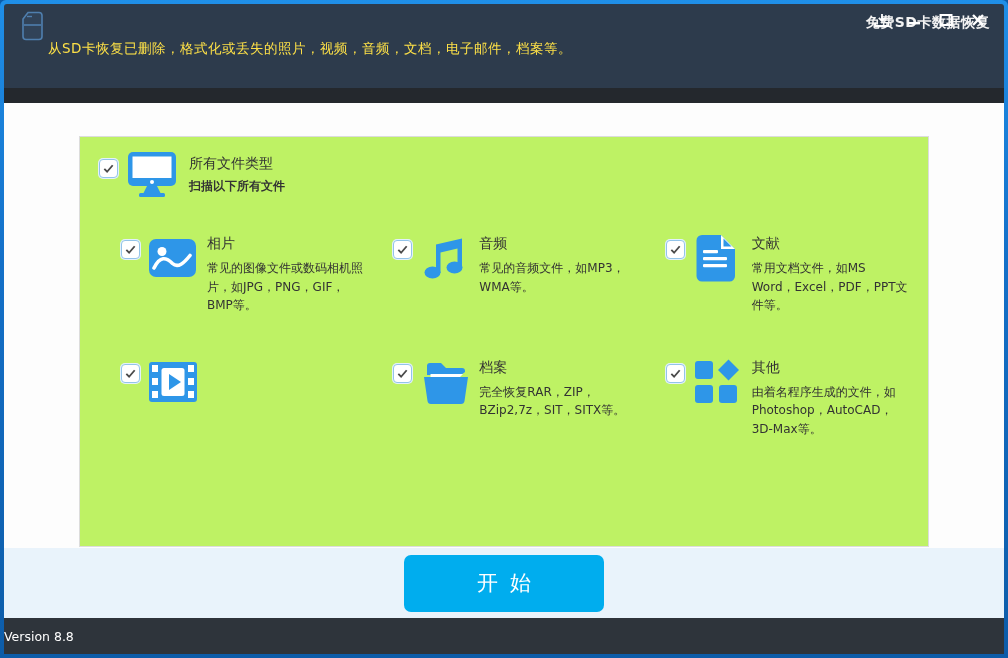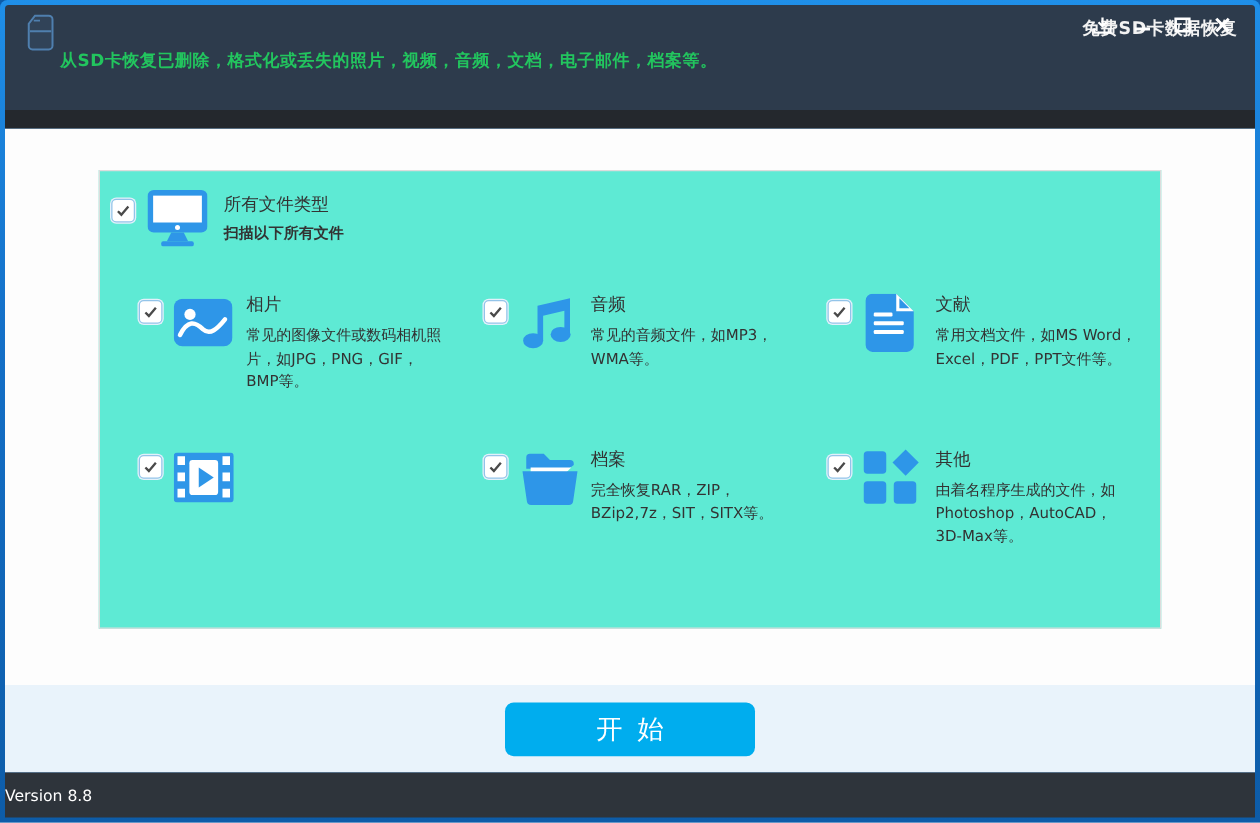--- a/index.html
+++ b/index.html
@@ -25,21 +25,21 @@
     flex: 0 0 auto;
   }
   .app-icon { position: absolute; left: 16px; top: 7px; width: 26px; height: 30px; }
   .titles { margin-left: 28px; }
   .window-title {
     color: #f2f2f2; font-size: 14px; font-weight: bold; letter-spacing: 0.5px;
     padding-top: 2px;
     text-align: right;
   }
   .window-subtitle {
-    color: #22c55e; font-size: 13.5px; margin-top: 8px; letter-spacing: 0.5px; font-weight: bold;
+    color: #fde047; font-size: 13.5px; margin-top: 8px; letter-spacing: 0.5px;
   }
   .win-controls {
     position: absolute; right: 14px; top: 6px;
     display: flex; gap: 8px;
   }
   .win-btn {
     width: 24px; height: 20px;
     display: flex; align-items: center; justify-content: center;
     cursor: pointer;
   }
@@ -48,24 +48,24 @@
   .dark-strip { background: #24282d; height: 15px; flex: 0 0 auto; }
   
   .main {
     background: #fdfdfd;
     flex: 0 0 auto;
     height: 445px;
     display: flex; justify-content: center;
   }
   .panel {
     margin-top: 33px;
-    width: 850px; height: 367px;
-    background: #5eead4;
+    width: 850px; height: 411px;
+    background: #bef264;
     border: 1px solid #dcdcdc;
-    padding: 15px 10px 0 0;
+    padding: 15px 10px 0 10px;
   }
   .checkbox {
     width: 19px; height: 19px;
     background: #ffffff;
     border: 1px solid #93c4e9;
     border-radius: 4px;
     display: inline-flex; align-items: center; justify-content: center;
     flex: 0 0 auto;
     cursor: pointer;
     box-shadow: 0 0 0 1px #e3f1fb;
@@ -91,21 +91,21 @@
   .cat-icon svg { display: block; }
   .cat-title { font-size: 14px; color: #333; }
   .cat-desc { font-size: 12px; color: #333; margin-top: 6px; line-height: 1.55; max-width: 302px; }
   
   .footer {
     background: #e9f3fb;
     height: 70px; flex: 0 0 auto;
     display: flex; align-items: center; justify-content: center;
   }
   .start-button {
-    width: 200px; height: 43px;
+    width: 200px; height: 57px;
     background: #00adee;
     border: none; border-radius: 7px;
     color: #ffffff; font-size: 21px;
     font-family: Liberation Mono, monospace;
     letter-spacing: 12px; text-indent: 12px;
     cursor: pointer;
   }
   .bottom-bar {
     background: #2e343b;
     height: 36px; flex: 0 0 auto;

